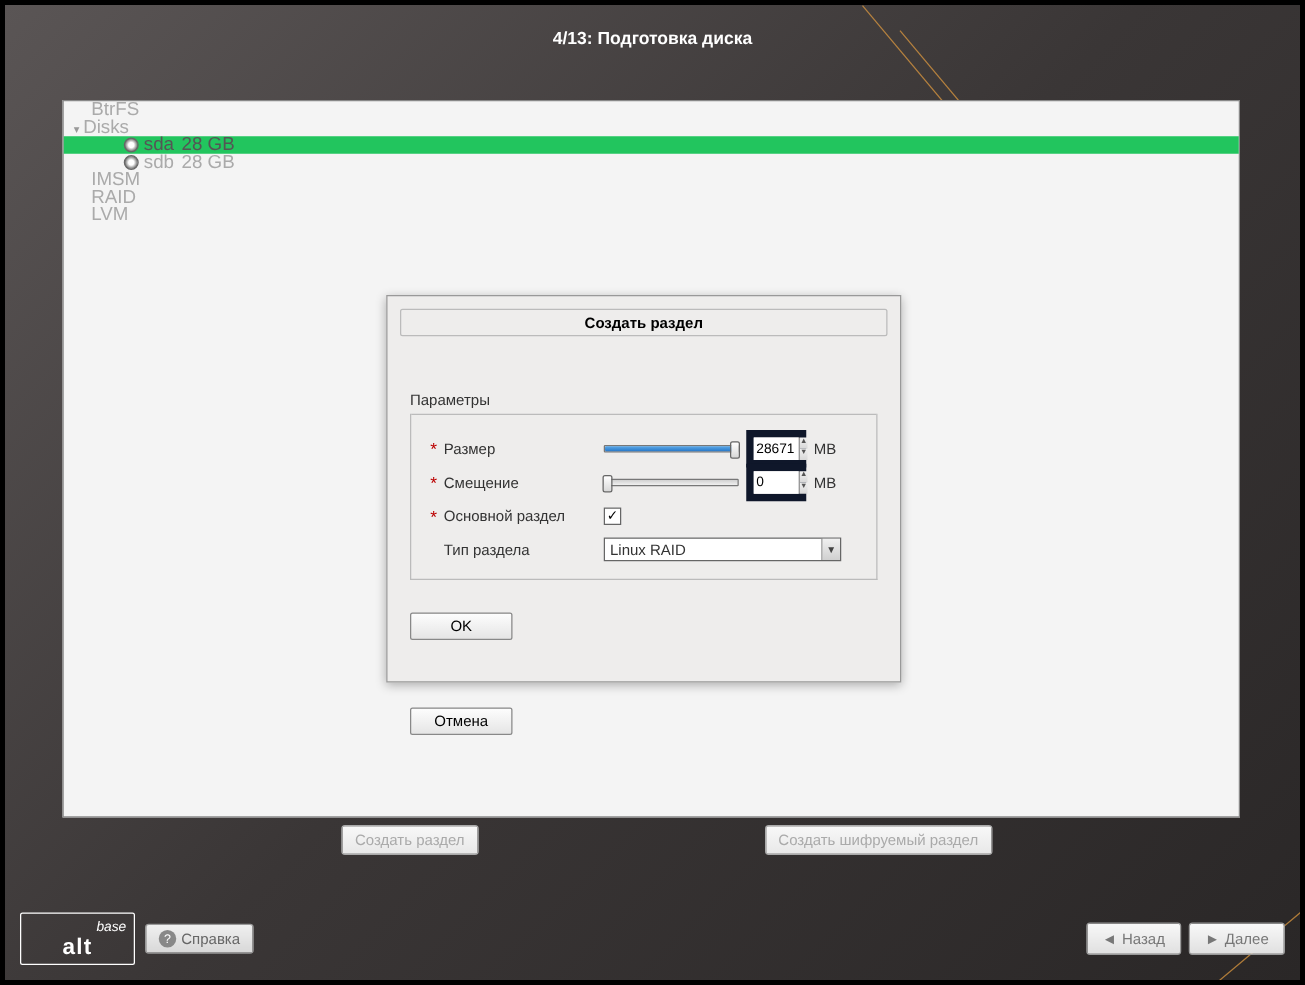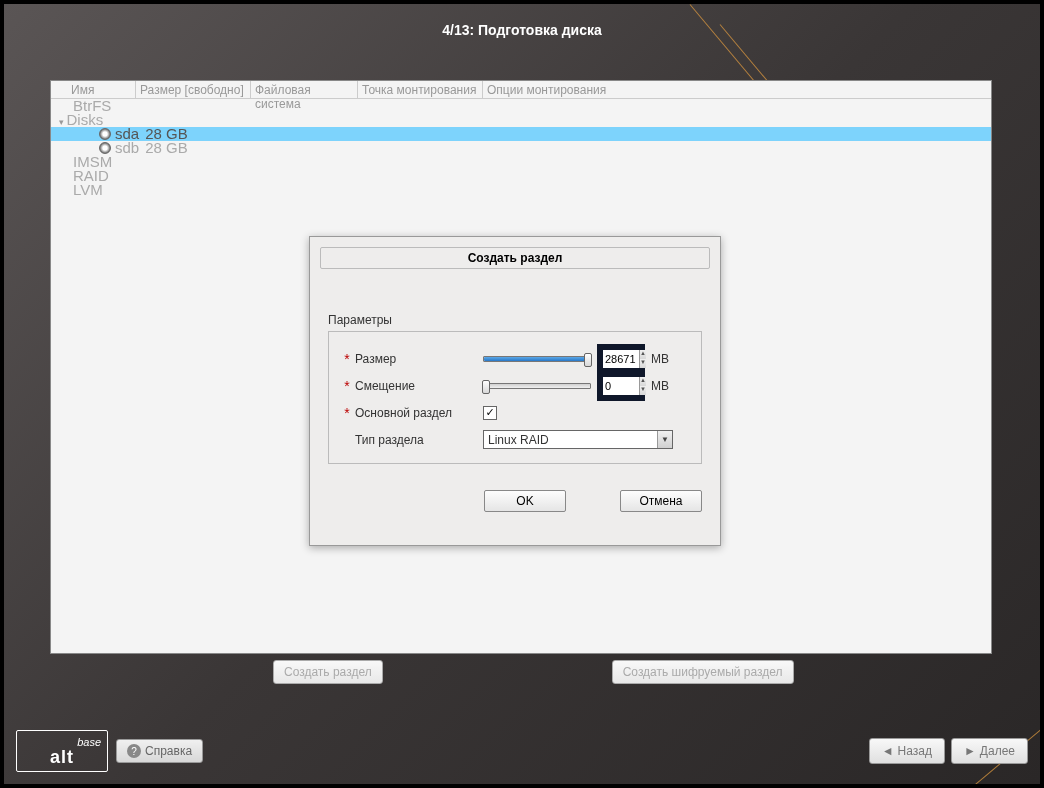--- a/index.html
+++ b/index.html
@@ -44,21 +44,21 @@
 .col1 { width: 85px; padding-left:20px !important; }
 .col2 { width: 115px; }
 .col3 { width: 107px; }
 .col4 { width: 125px; }
 .col5 { flex:1; border-right:none !important; }
 
 .tree { font-size:15px; color:#555; }
 .tree-row { height:14px; line-height:14px; padding-left:22px; color:#aaa; }
 .tree-row.expander::before { content:"▾"; margin-left:-14px; margin-right:3px; display:inline-block; font-size:9px; color:#999; }
 .disk-row { height:14px; line-height:14px; padding-left:48px; display:flex; align-items:center; }
-.disk-row.sel { background:#7dd3fc; color:#555; }
+.disk-row.sel { background:#22c55e; color:#555; }
 .disk-row.unsel { color:#aaa; }
 .disk-icon { width:12px; height:12px; background:radial-gradient(circle,#fff 30%,#777 70%); border-radius:50%; margin-right:4px; display:inline-block; border:1px solid #666; }
 .disk-name { margin-right:6px; }
 .disk-size {}
 
 
 .sub-buttons {
   position:absolute; left:46px; top:656px; width:942px; display:flex;
 }
 .btn-sub {
@@ -127,47 +127,40 @@
 
 .chk { width:14px; height:14px; border:1px solid #666; background:#fff; display:inline-flex; align-items:center; justify-content:center; font-size:11px; color:#000; }
 
 .combo {
   width:190px; height:19px; border:1px solid #666;
   display:flex; align-items:center; background:#fff;gap:36px;
 }
 .combo span { flex:1; padding:0 4px; font-size:12px; }
 .combo .dd { width:15px; height:100%; background:linear-gradient(#f0f0f0,#d0d0d0); border-left:1px solid #999; text-align:center; font-size:8px; line-height:17px; color:#444; }
 
-.dlg-buttons { display:flex; justify-content:flex-end; gap:54px; margin-top:26px; }
+.dlg-buttons { display:flex; justify-content:flex-end; gap:54px; margin-top:26px;flex-direction:column; }
 .dlg-btn {
   width:82px; padding:3px 0; font-size:12px;
   background:linear-gradient(#fdfdfd,#e5e5e5); border:1px solid #888; border-radius:2px;
   text-align:center; color:#000;
 }
 </style>
 </head>
 <body>
 
 <div class="outer-frame">
   <div class="deco-line deco1"></div>
   <div class="deco-line deco2"></div>
   <div class="deco-line deco3"></div>
   <div class="deco-line deco4"></div>
   <div class="deco-line deco5"></div>
 
   <div class="page-title">4/13: Подготовка диска</div>
 
   <div class="main-panel">
-    <div class="tbl-header">
-      <div class="col1">Имя</div>
-      <div class="col2">Размер [свободно]</div>
-      <div class="col3">Файловая система</div>
-      <div class="col4">Точка монтирования</div>
-      <div class="col5">Опции монтирования</div>
-    </div>
     <div class="tree">
       <div class="tree-row">BtrFS</div>
       <div class="tree-row expander">Disks</div>
       <div class="disk-row sel">
         <span class="disk-icon"></span>
         <span class="disk-name">sda</span>
         <span class="disk-size">28 GB</span>
       </div>
       <div class="disk-row unsel">
         <span class="disk-icon"></span>

